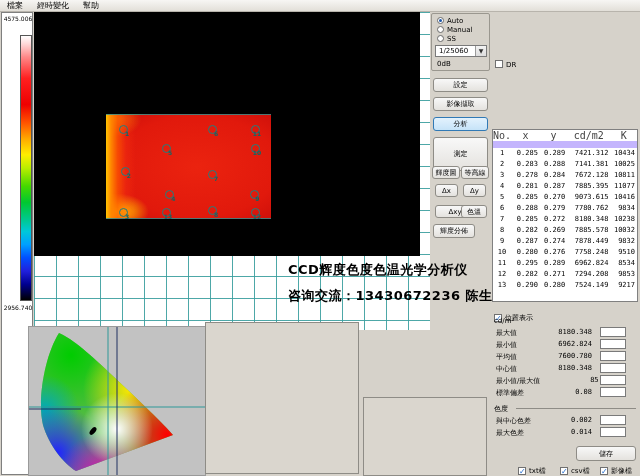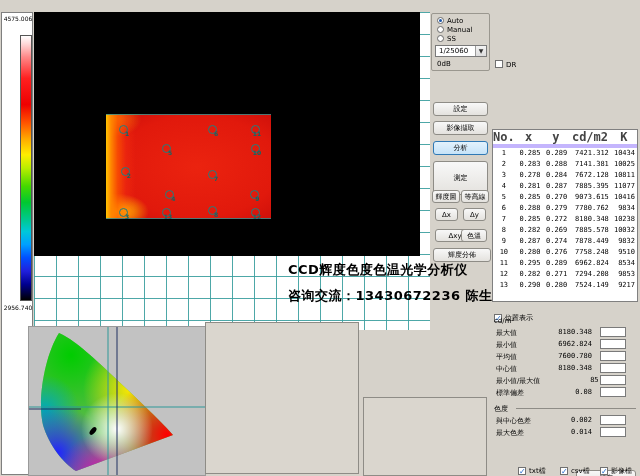--- a/index.html
+++ b/index.html
@@ -31,56 +31,61 @@
       radial-gradient(70% 70% at 55% 50%, rgba(235,35,15,1) 0%, rgba(225,25,12,1) 70%, rgba(205,15,10,1) 100%);
     border-top:1px solid rgba(46,143,143,.8); border-bottom:1px solid rgba(46,143,143,.8); }
   .marker { position:absolute; width:9px; height:9px; border:1px solid #1f8080; border-radius:50%; }
   .marker i { position:absolute; right:-2px; bottom:-4px; font-style:normal; font-size:6px; color:#0e6868; font-weight:bold; }
 
   
   .wm { position:absolute; font-size:13px; font-weight:bold; color:#000; z-index:6; letter-spacing:.5px; white-space:nowrap; }
 
   
   .btn { position:absolute; background:linear-gradient(#f8f8f8,#e4e2de); border:1px solid #8e8c86; border-radius:3px;
-    font-size:7px; text-align:center; display:flex; align-items:center; justify-content:center; cursor:default;margin-top:24px; }
+    font-size:7px; text-align:center; display:flex; align-items:center; justify-content:center; cursor:default; }
   .btn.active { background:linear-gradient(#e3f2fd,#c6e3f8); border-color:#3079b5; }
   .groupbox { position:absolute; border:1px solid #9a978f; border-radius:2px; }
   .radio { display:inline-block; width:7px; height:7px; border:1px solid #6a6a6a; border-radius:50%; background:#fff; vertical-align:-1px; margin-right:3px; position:relative; }
   .radio.sel::after { content:""; position:absolute; left:1px; top:1px; width:3px; height:3px; border-radius:50%; background:#1c56a8; }
   .check { display:inline-block; width:8px; height:8px; border:1px solid #707070; background:#fff; vertical-align:-1px; margin-right:3px; position:relative; font-size:8px; line-height:7px; color:#1b66c9; text-align:center; }
   .dropdown { position:absolute; background:#fff; border:1px solid #7a7a7a; font-size:7px; display:flex; align-items:center; }
   .dropdown .dd-text { flex:1; padding-left:3px; }
   .dropdown .dd-arrow { width:11px; height:100%; background:linear-gradient(#f2f2f2,#ddd); border-left:1px solid #9a9a9a; text-align:center; font-size:6px; line-height:10px; color:#333; }
   .minibox { position:absolute; width:26px; height:10px; background:#fff; border:1px solid #7a7a7a; }
   .lbl { position:absolute; font-size:7px; white-space:nowrap; }
   .val { position:absolute; font-size:7px; text-align:right; white-space:nowrap; font-family:"DejaVu Sans Mono",monospace; }
 
   
   #rtable { position:absolute; left:492px; top:129px; width:146px; height:173px; background:#fff; border:1px solid #808080; overflow:hidden; }
   #rtable table { border-collapse:collapse; width:100%; font-size:7px; font-family:"DejaVu Sans Mono",monospace; }
-  #rtable th { font-weight:bold; color:#444; border-bottom:4px solid #c4b5fd; height:10px; font-size:12px; }
+  #rtable th { font-weight:normal; color:#444; border-bottom:7px solid #c4b5fd; height:10px; font-size:10px; }
   #rtable td { height:11px; line-height:11px; padding:0 2px; }
   #rtable .c-no { text-align:center; }
   #rtable .c-num { text-align:right; }
 
   
   #cie { position:absolute; left:28px; top:326px; width:178px; height:150px; background:#c2c2c2; border:1px solid #9a9a9a; }
 
   
   #judge { position:absolute; left:205px; top:322px; width:154px; height:152px; border:1px solid #8e8c86; background:#dad6ce; }
 
   
   #calib { position:absolute; left:363px; top:397px; width:124px; height:79px; border:1px solid #8e8c86; background:#dad6ce; }
   .hline { position:absolute; height:1px; background:#8e8c86; }
 </style>
 </head>
 <body>
 
 <div id="app">
 
+  <div id="menubar">
+    <span class="mi">檔案</span>
+    <span class="mi">經時變化</span>
+    <span class="mi">幫助</span>
+  </div>
 
   <div id="sidebar">
     <div class="cb-label" style="top:2px;">4575.006</div>
     <div id="colorbar"></div>
     <div class="cb-label" style="top:291px;">2956.740</div>
   </div>
 
   <div id="display">
     <div id="blackview">
       <div id="heatmap">
@@ -145,21 +150,21 @@
   <div class="btn" style="left:433px; top:78px;  width:55px; height:14px;">設定</div>
   <div class="btn" style="left:433px; top:97px;  width:55px; height:14px;">影像擷取</div>
   <div class="btn active" style="left:433px; top:117px; width:55px; height:14px;">分析</div>
   <div class="btn" style="left:433px; top:137px; width:55px; height:34px;">測定</div>
   <div class="btn" style="left:432px; top:166px; width:28px; height:13px;">輝度圖</div>
   <div class="btn" style="left:461px; top:166px; width:28px; height:13px;">等高線</div>
   <div class="btn" style="left:435px; top:184px; width:23px; height:13px;">Δx</div>
   <div class="btn" style="left:463px; top:184px; width:23px; height:13px;">Δy</div>
   <div class="btn" style="left:435px; top:205px; width:40px; height:13px;">Δxy</div>
   <div class="btn" style="left:461px; top:205px; width:26px; height:13px;">色溫</div>
-  <div class="btn" style="left:433px; top:224px; width:58px; height:14px;">輝度分佈</div>
+  <div class="btn" style="left:433px; top:224px; width:42px; height:14px;">輝度分佈</div>
 
   <div id="rtable">
     <table>
       <thead>
         <tr>
           <th style="width:16px;">No.</th>
           <th style="width:30px;">x</th>
           <th style="width:28px;">y</th>
           <th style="width:45px;">cd/m2</th>
           <th style="width:27px;">K</th>

